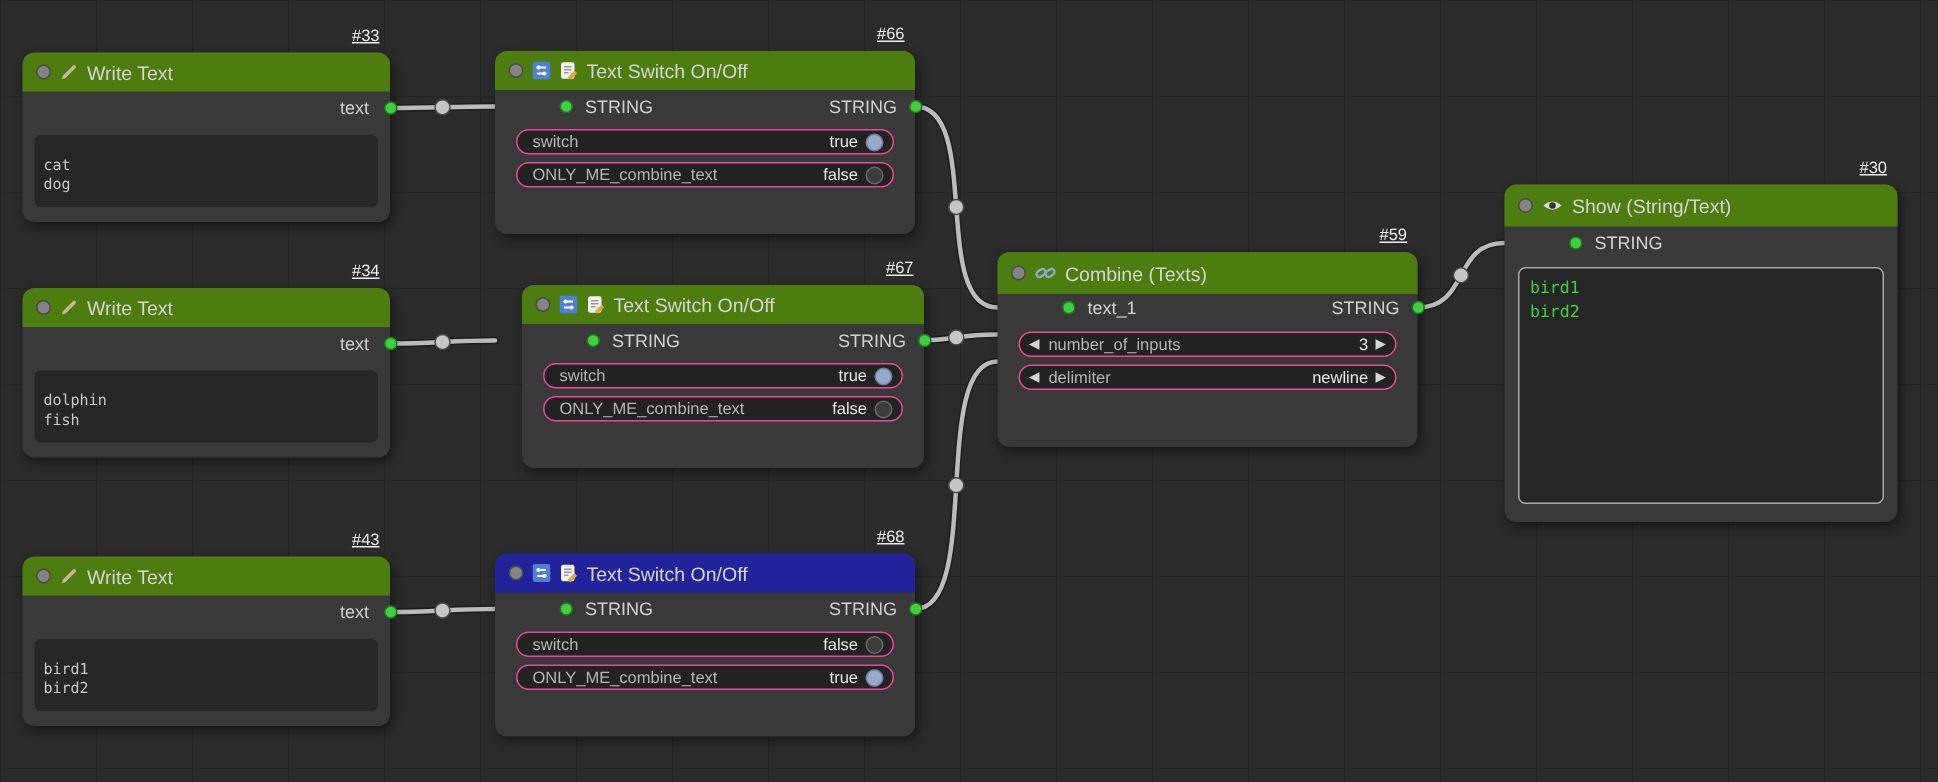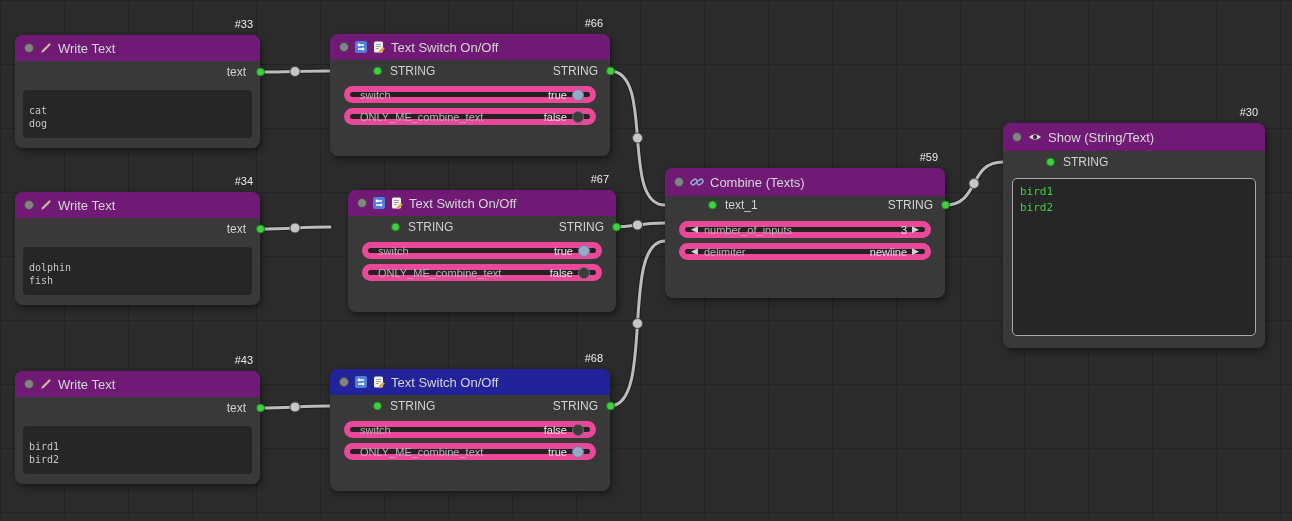--- a/index.html
+++ b/index.html
@@ -9,23 +9,23 @@
     background-image:linear-gradient(#242424 1px,transparent 1px),
                      linear-gradient(90deg,#242424 1px,transparent 1px);
     background-size:64px 64px;}
   svg.links{position:absolute;left:0;top:0;z-index:1;pointer-events:none;}
   .link-under{fill:none;stroke:#1e1e1e;stroke-width:5;stroke-linecap:round;}
   .link{fill:none;stroke:#bcbcbc;stroke-width:3;stroke-linecap:round;}
   .mid-dot{fill:#c6c6c6;stroke:#4a4a4a;stroke-width:1;}
 
   .node{position:absolute;z-index:2;background:#393939;border-radius:8px;
     box-shadow:2px 3px 7px rgba(0,0,0,.45);color:#cfcfcf;}
-  .node-id{position:absolute;top:-17px;right:7px;font-size:11px;color:#ececec;}
+  .node-id{position:absolute;top:-17px;right:7px;font-size:11px;color:#ececec;text-decoration:underline;}
   .title{height:26px;display:flex;align-items:center;gap:6px;padding:0 9px;
-    background:#701a75;border-radius:8px 8px 0 0;}
+    background:#4d7c0f;border-radius:8px 8px 0 0;}
   .node.selected .title{background:#22229a;}
   .title-text{font-size:13px;color:#d6d6d6;white-space:nowrap;}
   .collapse-dot{width:8px;height:8px;border-radius:50%;background:#848484;
     border:1px solid #4a4a4a;flex:0 0 auto;}
   .icon{display:inline-flex;align-items:center;flex:0 0 auto;}
 
   .slot-row{position:relative;display:flex;align-items:center;height:22px;font-size:12px;margin-left:48px;}
   .slot-row.c18{height:18px;}
   .slot-row .right{margin-left:auto;}
   .slot-label{color:#d2d2d2;}
@@ -34,21 +34,21 @@
   .dot.in{left:-5px;} .dot.out{right:-5px;}
 
   .ta{margin:7px 8px 0;height:48px;background:#262626;border-radius:4px;
     padding:14px 6px;font-family:"DejaVu Sans Mono",monospace;font-size:10px;
     line-height:1.3;color:#c8c8c8;white-space:pre-wrap;overflow:hidden;box-sizing:border-box;}
   .show-ta{margin:5px 9px 0;height:158px;background:#262626;border:1px solid #a9a9a9;
     border-radius:5px;padding:5px 7px;font-family:"DejaVu Sans Mono",monospace;
     font-size:11px;line-height:1.45;color:#3fcf3f;white-space:pre-wrap;overflow:hidden;box-sizing:border-box;}
 
   .widget{display:flex;align-items:center;height:17px;margin:4px 14px 5px;
-    background:#222;border:6px solid #ec4899;border-radius:9px;padding:0 6px;
+    background:#222;border:1px solid #ec4899;border-radius:9px;padding:0 6px;
     font-size:11px;box-sizing:border-box;}
   .w-label{color:#b5b5b5;margin-left:4px;white-space:nowrap;}
   .w-value{color:#e6e6e6;margin-left:auto;white-space:nowrap;}
   .toggle{width:12px;height:12px;border-radius:50%;margin-left:5px;flex:0 0 auto;box-sizing:border-box;}
   .toggle.on{background:#98a8c8;border:1px solid #6d7d9d;}
   .toggle.off{background:#3c3c3c;border:1px solid #6a6a6a;}
   .arrow{color:#d6d6d6;font-size:9px;line-height:1;flex:0 0 auto;cursor:pointer;}
   .arrow.left{margin-right:2px;} .arrow.rightmost{margin-left:5px;} .pad-r{padding-right:14px;} .pad-lr{padding:0 12px;}
   .justify-end{justify-content:flex-end;}
 </style>

